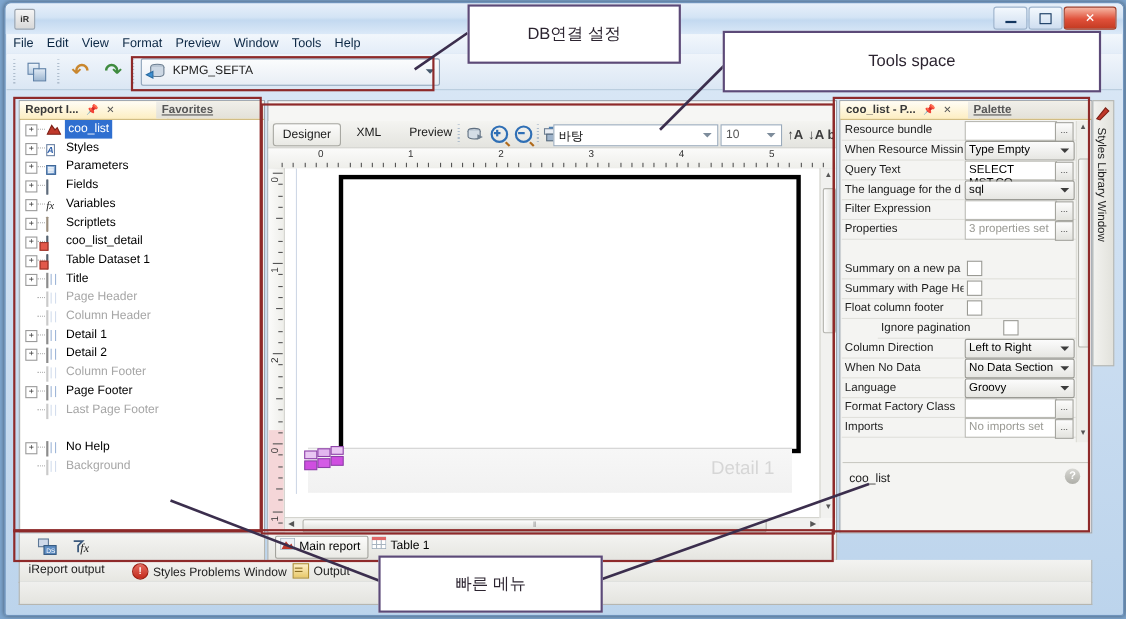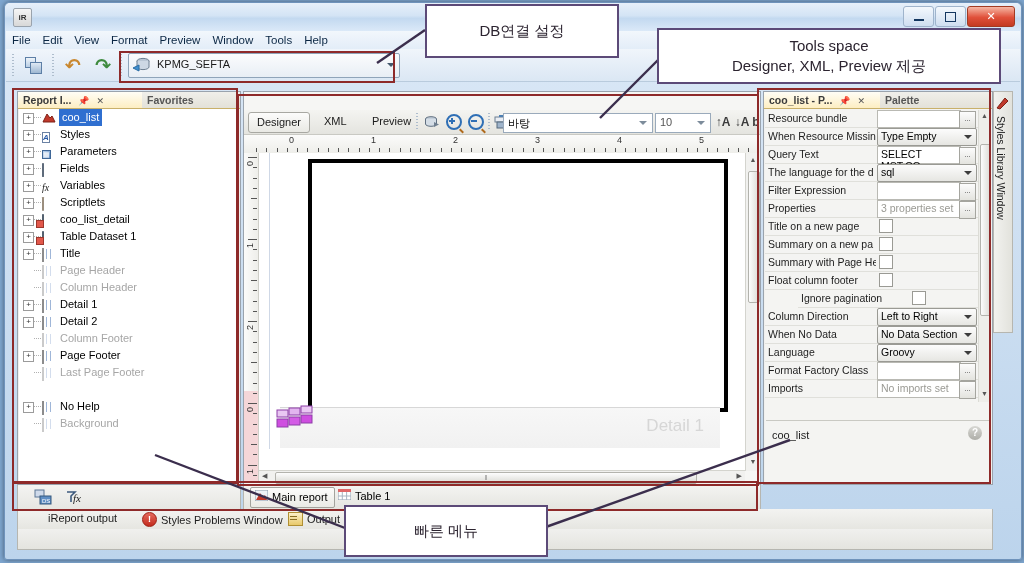--- a/index.html
+++ b/index.html
@@ -95,21 +95,21 @@
   }
   .pane-tabs{
     height:16px;background:linear-gradient(to bottom,#fdf3d9,#f6e3ac);
     border-bottom:1px solid #c9b06a;position:relative;overflow:hidden;
   }
   .ptab{
     position:absolute;top:0;height:16px;line-height:16px;font-size:10.5px;
     font-weight:bold;color:#3a3a3a;padding:0 5px;
   }
   .ptab.active{background:linear-gradient(to bottom,#fffdf6,#fdeec2);border-right:1px solid #d8c37f;}
-  .ptab.inactive{background:linear-gradient(to bottom,#f0efea,#e3e1d8);border-right:1px solid #c4c2b8;color:#555;}
+  .ptab.inactive{background:linear-gradient(to bottom,#f0efea,#e3e1d8);border-right:1px solid #c4c2b8;color:#555;text-decoration:underline;}
   .ptab .pin,.ptab .x{font-size:9px;color:#555;margin-left:4px;font-weight:normal;}
 
   
   #left-pane{left:12px;top:88px;width:222px;height:392px;}
   #tree{position:absolute;left:1px;top:17px;width:220px;height:374px;background:#fff;overflow:hidden;}
   .trow{height:17px;line-height:17px;position:relative;white-space:nowrap;font-size:11px;}
   .trow .exp{
     position:absolute;left:4px;top:4px;width:9px;height:9px;border:1px solid #9b9b9b;background:#fff;
     font-size:8px;line-height:7px;text-align:center;color:#333;
   }
@@ -268,21 +268,21 @@
     position:absolute;left:13px;top:24px;transform:rotate(90deg);transform-origin:left top;
     font-size:10.5px;white-space:nowrap;color:#1d1d1d;
   }
   #styles-dock .dico{position:absolute;left:2px;top:4px;width:14px;height:14px;}
 
   
   #statusbar{
     position:absolute;left:12px;top:506px;width:974px;height:20px;
     background:linear-gradient(to bottom,#f3f3f1,#e6e6e1);border:1px solid #b6b6b0;border-top:none;
   }
-  .sitem{position:absolute;top:3px;font-size:11px;color:#1d1d1d;display:flex;align-items:center;gap:4px;margin-left:22px;}
+  .sitem{position:absolute;top:3px;font-size:11px;color:#1d1d1d;display:flex;align-items:flex-end;gap:4px;}
   .err-ico{width:13px;height:13px;border-radius:50%;background:linear-gradient(to bottom,#e56a5e,#c32b1d);
     border:1px solid #9c1f13;color:#fff;font-weight:bold;font-size:9px;text-align:center;line-height:12px;}
   .out-ico{width:13px;height:12px;background:linear-gradient(to bottom,#fdf0c8,#e8c96a);border:1px solid #b08f33;position:relative;}
   .out-ico:after{content:"";position:absolute;left:1px;top:3px;width:7px;height:1px;background:#8a6d22;box-shadow:0 3px 0 #8a6d22;}
   #bottom-strip{
     position:absolute;left:12px;top:526px;width:974px;height:20px;
     background:linear-gradient(to bottom,#f0f0ee,#e4e4df);border:1px solid #b6b6b0;border-top:none;
   }
 
   
@@ -739,24 +739,20 @@
             <span class="dots">...</span>
           </span>
         </div>
         <div class="prow" style="top: 90px;">
           <span class="pk">Properties</span>
           <span class="pv text blank grey">
             <span class="t">3 properties set</span>
             <span class="dots">...</span>
           </span>
         </div>
-        <div class="prow" style="top: 108px;">
-          <span class="pk">Title on a new page</span>
-          <span class="cbox"></span>
-        </div>
         <div class="prow" style="top: 126px;">
           <span class="pk">Summary on a new pa</span>
           <span class="cbox"></span>
         </div>
         <div class="prow" style="top: 144px;">
           <span class="pk">Summary with Page He</span>
           <span class="cbox"></span>
         </div>
         <div class="prow" style="top: 162px;">
           <span class="pk">Float column footer</span>
@@ -851,18 +847,17 @@
   <line x1="155" y1="455" x2="345" y2="528" stroke="#3b2e4d" stroke-width="2.4"></line>
   <line x1="790" y1="440" x2="543" y2="528" stroke="#3b2e4d" stroke-width="2.4"></line>
 </svg>
 
 <div class="callout" style="left:425px;top:4px;width:190px;height:50px;">
   <span>DB연결 설정</span>
 </div>
 
 <div class="callout" style="left:657px;top:28px;width:340px;height:52px;flex-direction:column;">
   <span>Tools space</span>
-  <span>Designer, XML, Preview 제공</span>
 </div>
 
 <div class="callout" style="left:344px;top:505px;width:200px;height:48px;">
   <span>빠른 메뉴</span>
 </div>
 
 </body></html>

